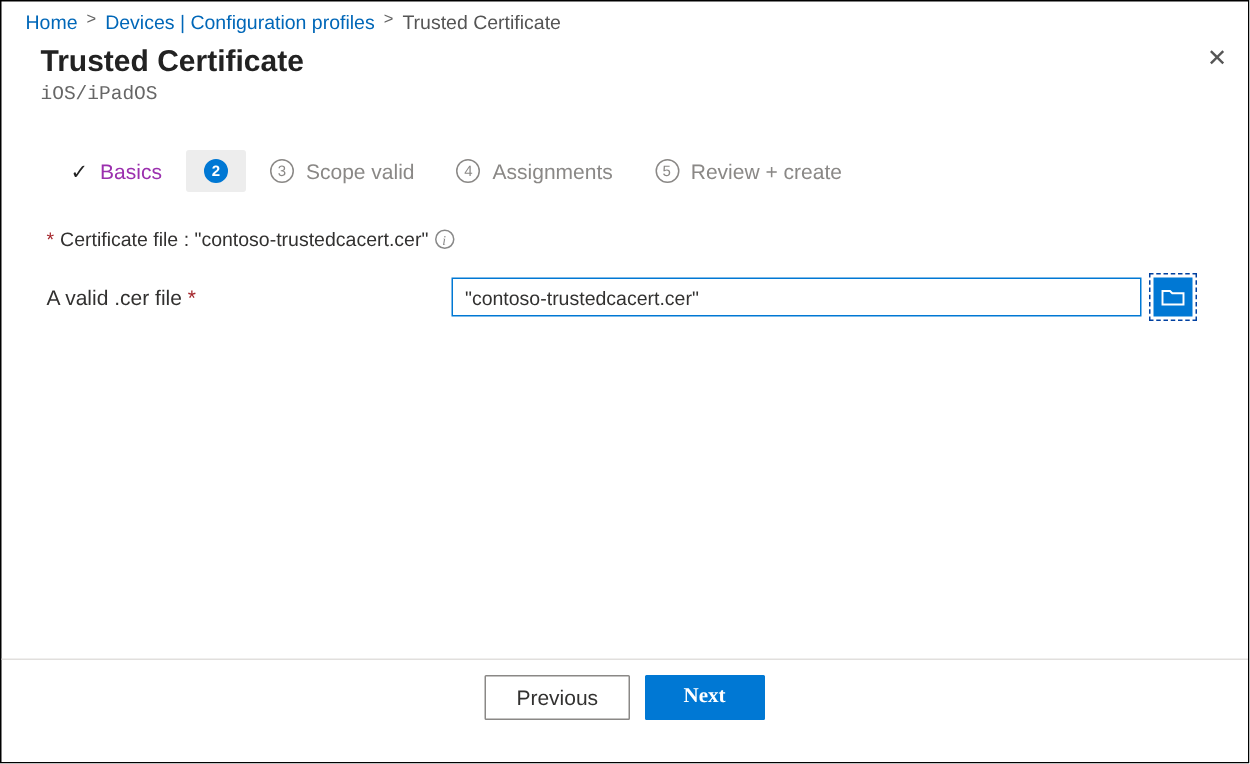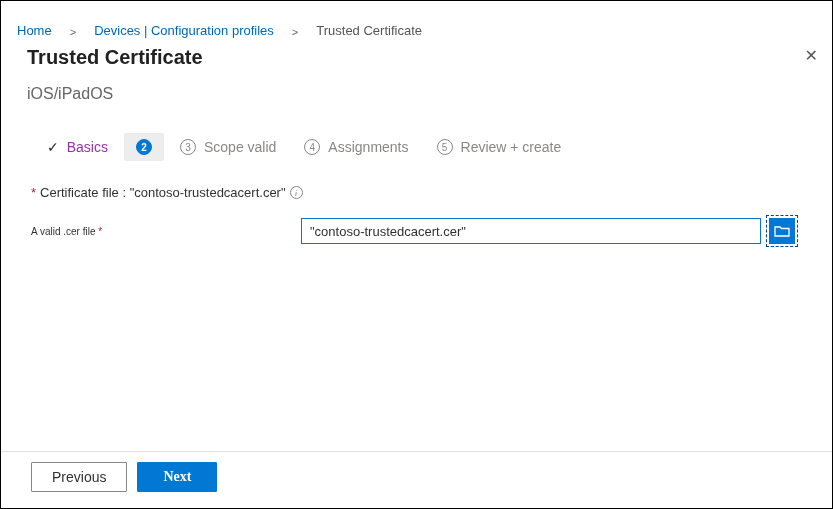--- a/index.html
+++ b/index.html
@@ -14,42 +14,43 @@
   }
   .frame {
     width: 833px; height: 509px;
     border: 1px solid #000;
     position: relative;
     display: flex;
     flex-direction: column;
   }
   .breadcrumb {
     display: flex;
-    align-items: flex-end;
-    gap: 18px;
-    padding: 22px 16px 4px 16px;
+    align-items: flex-start;
+    gap: 6px;
+    padding: 6px 16px 4px 16px;
     font-size: 13px;
   }
   .breadcrumb a { color: #0067b8; text-decoration: none; cursor: pointer; }
   .breadcrumb .sep { color: #666; font-size: 11px; }
   .breadcrumb .current { color: #555; }
   .header {
     padding: 4px 16px 6px 26px;
     position: relative;
   }
   .header h1 {
     margin: 0;
     font-size: 20px;
     font-weight: 600;
     color: #222;
   }
   .header .subtitle {
-    font-size: 16px;
+    font-size: 13px;
     color: #666;
-    margin-top: 16px;
+    margin-top: 2px;
+    font-family: Liberation Mono, monospace;
   }
   .close-btn {
     position: absolute;
     right: 14px;
     top: 6px;
     font-size: 16px;
     color: #555;
     cursor: pointer;
     line-height: 1;
   }
@@ -115,21 +116,21 @@
     font-style: italic;
     font-family: Georgia, serif;
   }
   .field-row2 {
     margin-top: 18px;
     display: flex;
     align-items: center;
   }
   .field-label {
     width: 270px;
-    font-size: 10px;
+    font-size: 14px;
     color: #323130;
   }
   .text-input {
     width: 460px;
     height: 26px;
     border: 1px solid #0078d4;
     padding: 3px 8px;
     font-size: 13px;
     font-family: inherit;
     color: #323130;
@@ -141,23 +142,24 @@
     background: #0078d4;
     display: inline-flex;
     align-items: center; justify-content: center;
     cursor: pointer;
     outline: 1px dashed #0040a0;
     outline-offset: 2px;
   }
   .browse-btn svg { display: block; }
   .footer {
     border-top: 1px solid #e1dfdd;
-    padding: 10px 30px 16px 30px;
+    padding: 10px 30px 28px 30px;
     display: flex;
     gap: 10px;
+    justify-content: center;
   }
   .btn {
     height: 30px;
     padding: 0 20px;
     font-size: 14px;
     border-radius: 1px;
     cursor: pointer;
     display: inline-flex; align-items: center; justify-content: center;
   }
   .btn.secondary {

